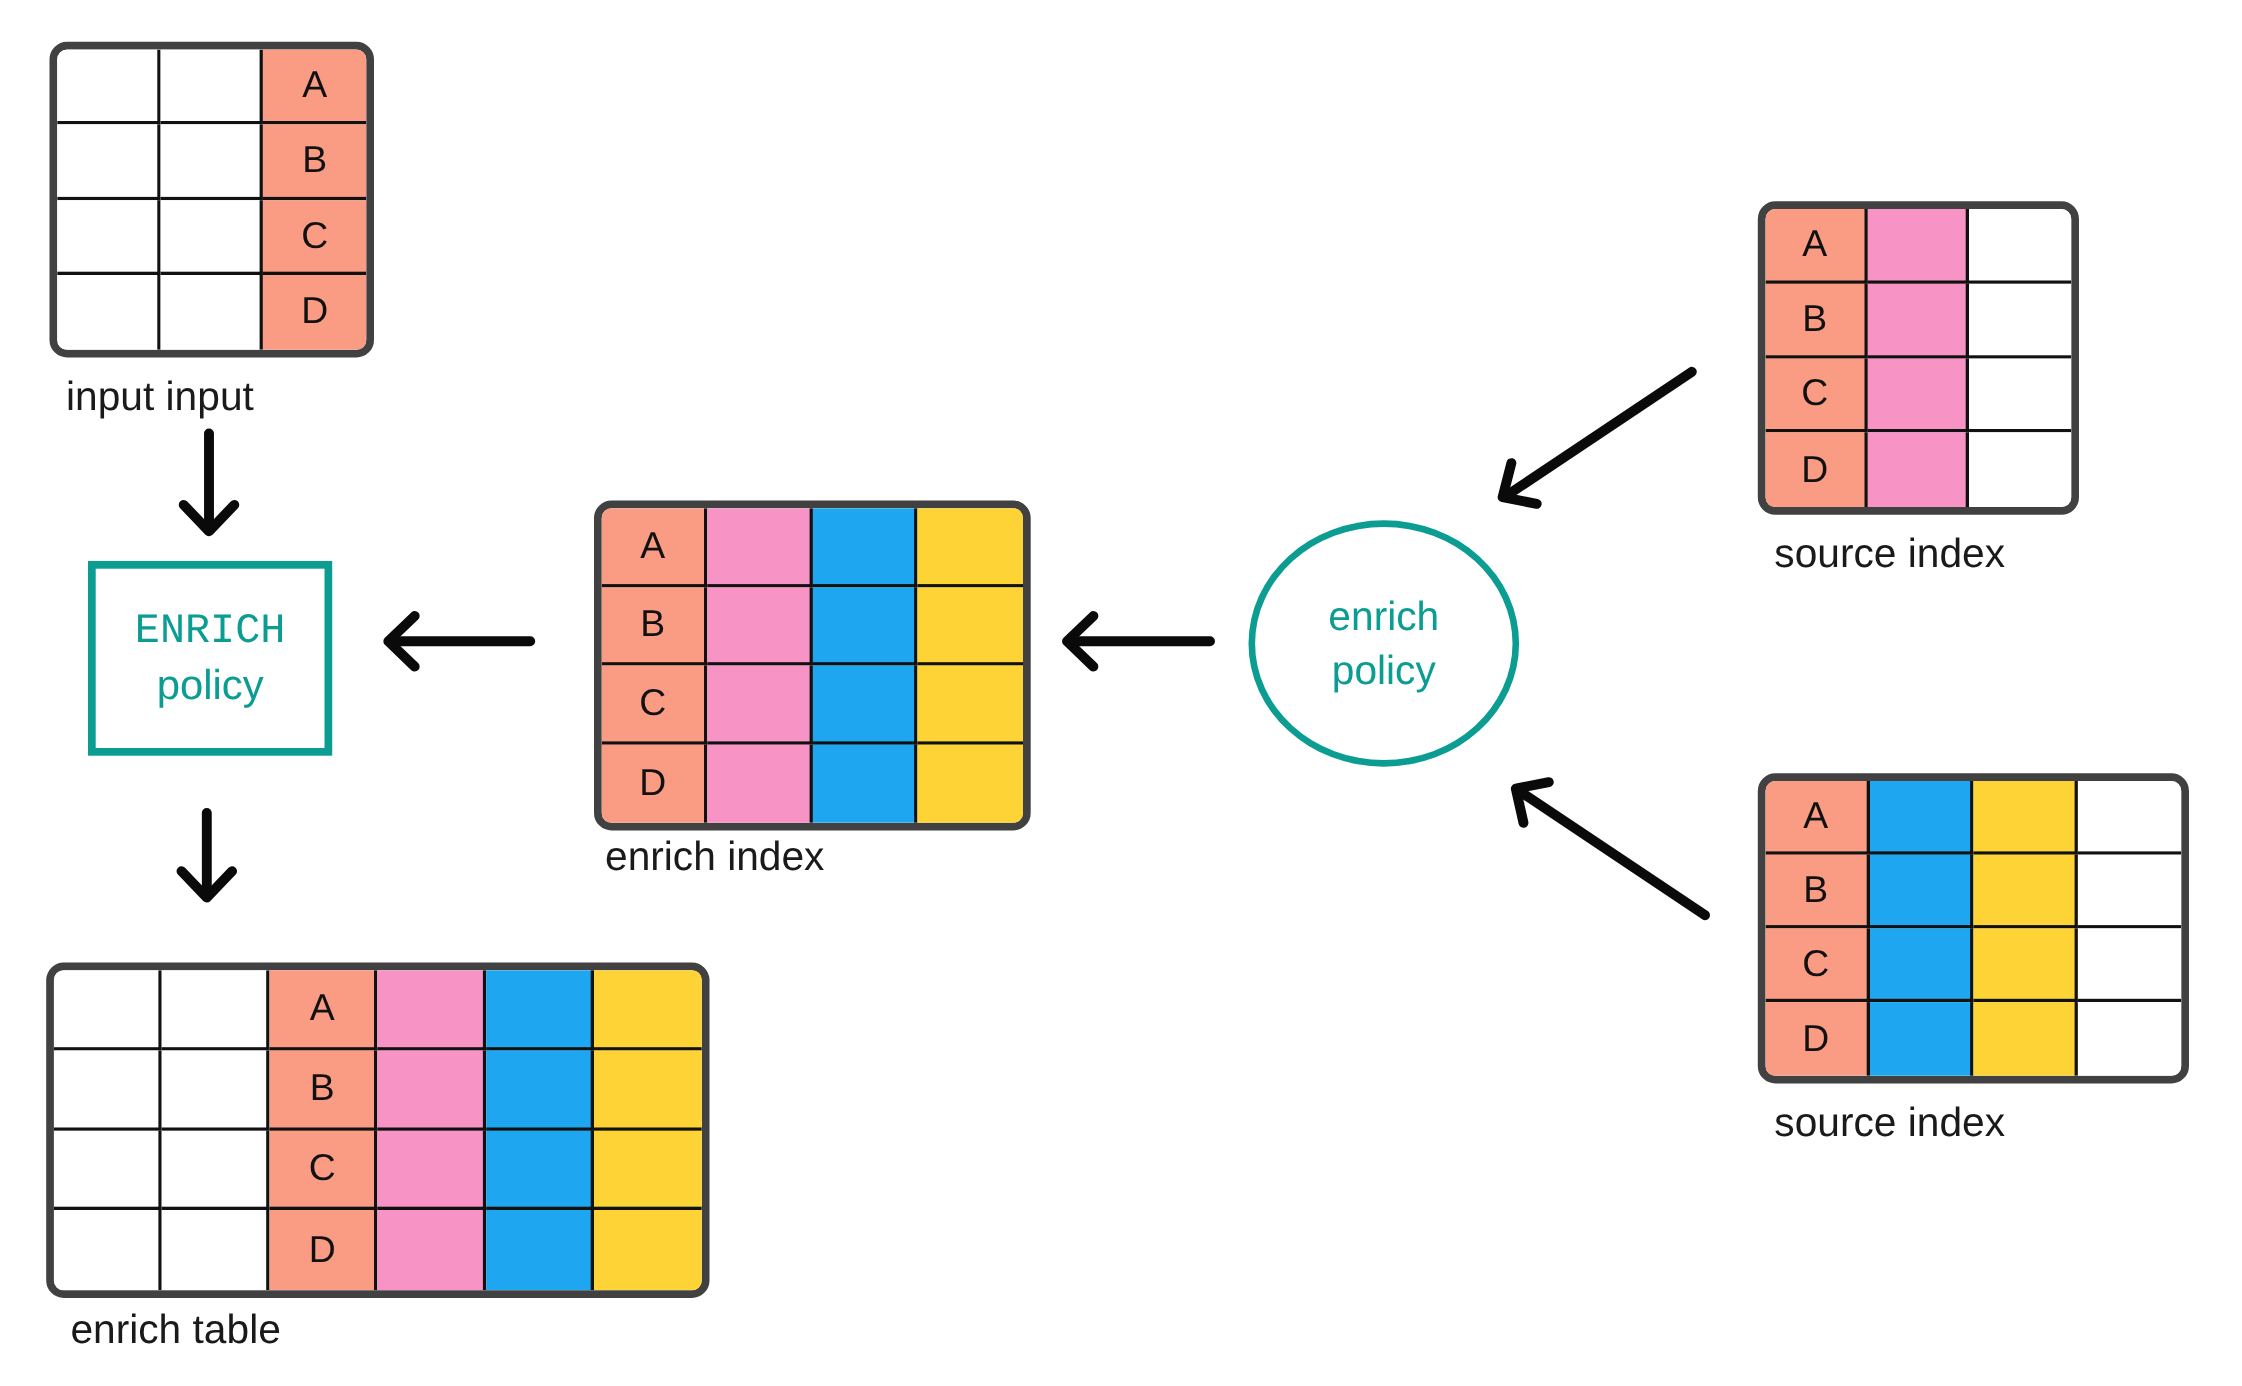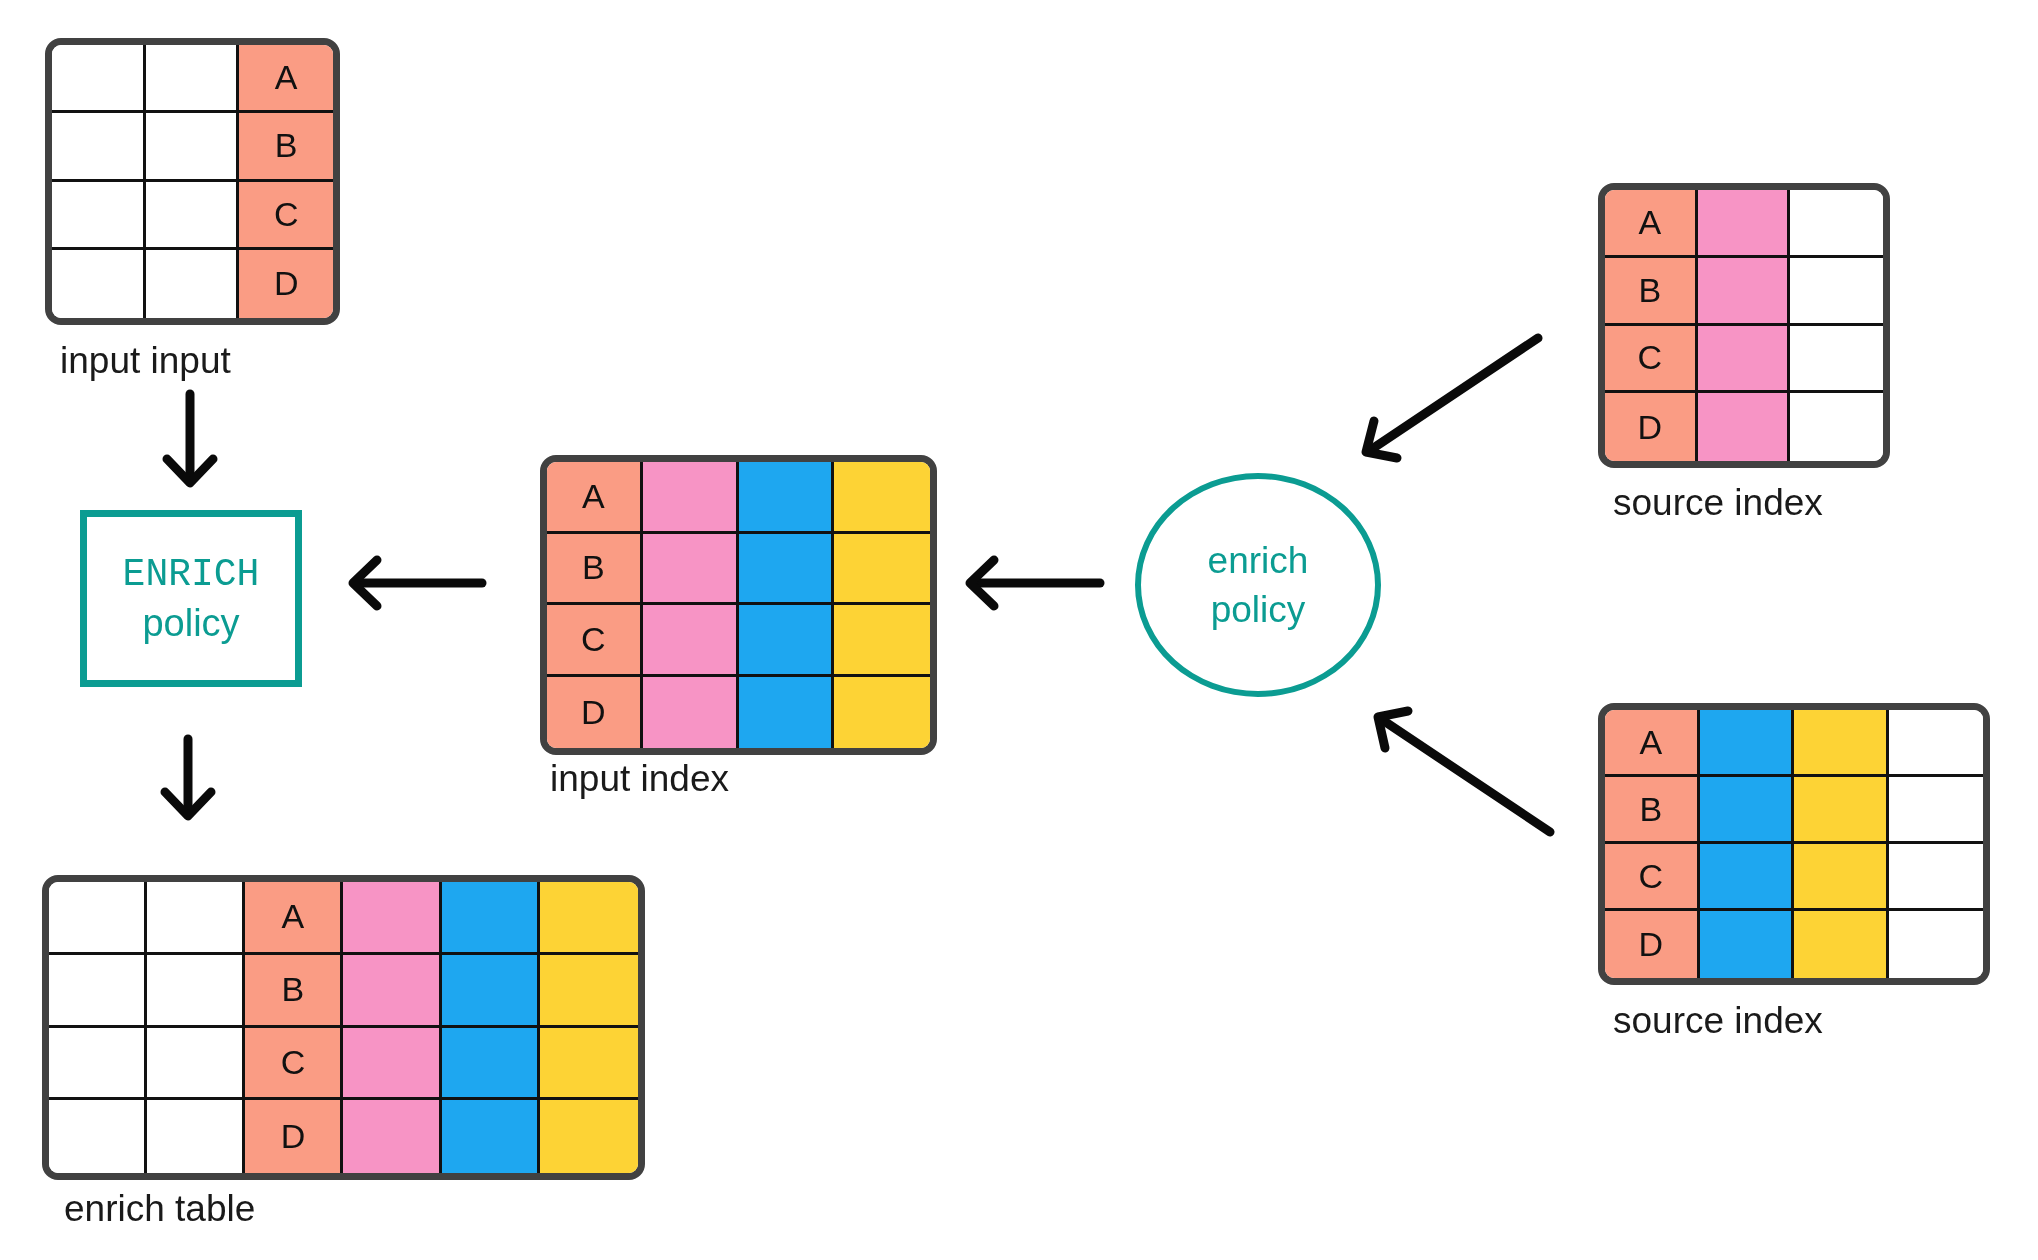--- a/index.html
+++ b/index.html
@@ -174,21 +174,21 @@
       <div class="cell last-col" style="background: rgb(253, 211, 53);"></div>
       <div class="cell" style="background: rgb(250, 156, 132);">C</div>
       <div class="cell" style="background: rgb(247, 148, 197);"></div>
       <div class="cell" style="background: rgb(30, 167, 240);"></div>
       <div class="cell last-col" style="background: rgb(253, 211, 53);"></div>
       <div class="cell last-row" style="background: rgb(250, 156, 132);">D</div>
       <div class="cell last-row" style="background: rgb(247, 148, 197);"></div>
       <div class="cell last-row" style="background: rgb(30, 167, 240);"></div>
       <div class="cell last-col last-row" style="background: rgb(253, 211, 53);"></div>
     </div>
-  <div class="node-label" style="left:550px; top:758px;">input index</div>
+  <div class="node-label" style="left:550px; top:758px;">enrich index</div>
 
   <div class="policy-circle">
     <span>enrich</span>
     <span>policy</span>
   </div>
 
   <div class="dtable" style="left: 1598px; top: 183px; width: 292px; height: 285px; grid-template-columns: repeat(3, 1fr); grid-template-rows: repeat(4, 1fr);">
       <div class="cell" style="background: rgb(250, 156, 132);">A</div>
       <div class="cell" style="background: rgb(247, 148, 197);"></div>
       <div class="cell last-col" style="background: rgb(255, 255, 255);"></div>

